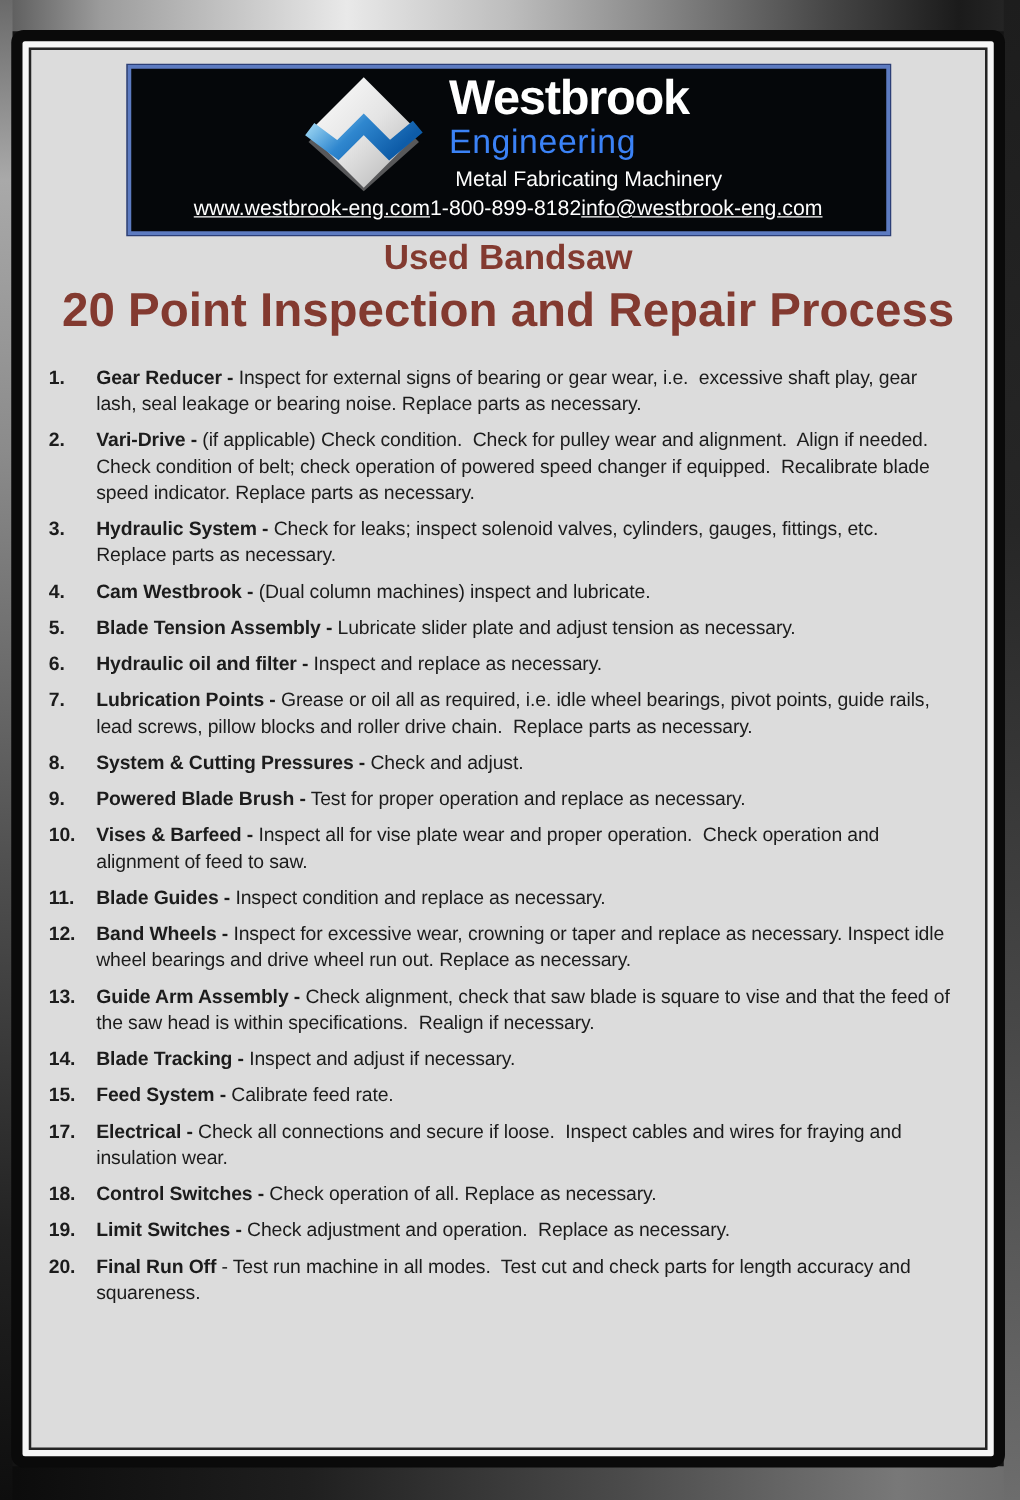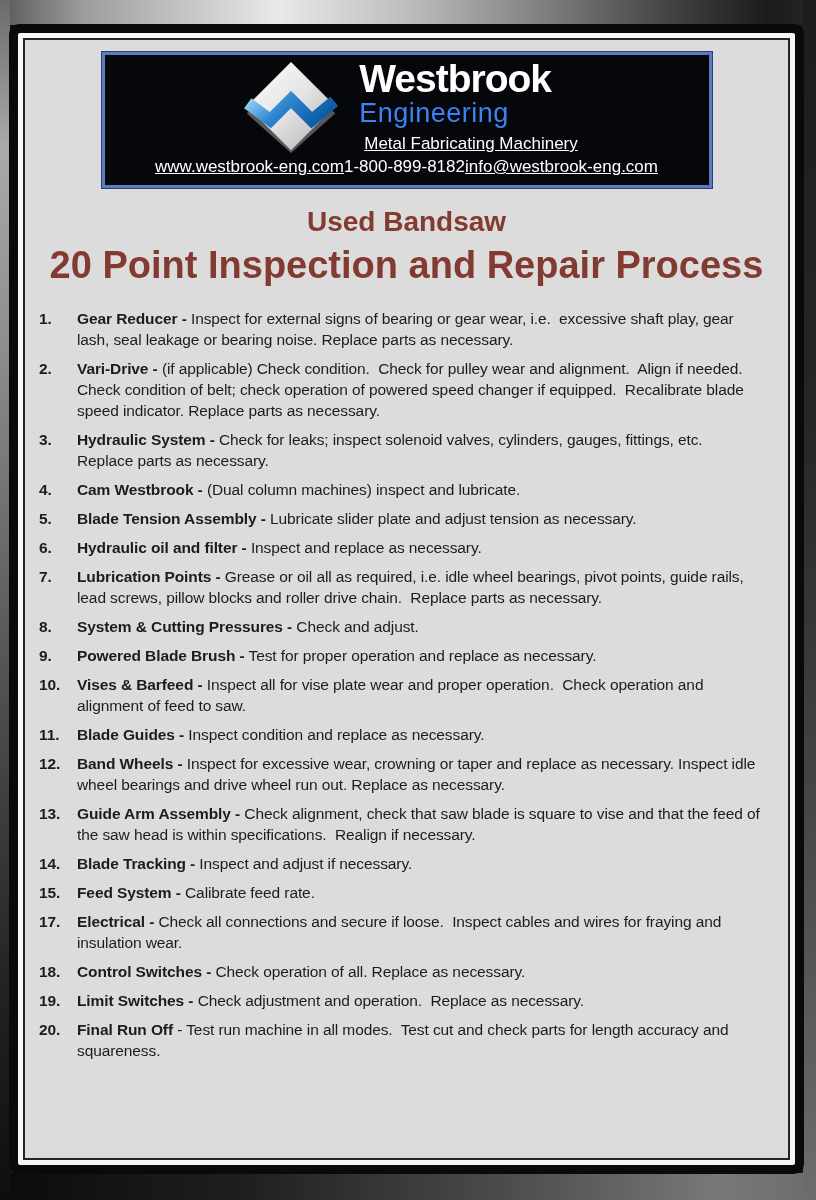--- a/index.html
+++ b/index.html
@@ -27,27 +27,27 @@
     border:2px solid #242424; background:#dcdcdc; overflow:hidden; }
 
   
   .header-box { width:604px; margin:12px auto 0; background:#05070a;
     border:3px solid #5d7bc1; box-shadow:0 0 0 1px #2c3f77; }
   .brand-row { display:flex; align-items:center; justify-content:center; gap:12px; padding:4px 0 0; }
   .logo { width:112px; height:94px; flex:0 0 auto; }
   .brand-text { color:#fff; }
   .brand-name { font-size:39px; font-weight:bold; letter-spacing:-1px; line-height:1.02; color:#fff; }
   .brand-division { font-size:27px; font-weight:400; letter-spacing:0.5px; line-height:1.05; color:#3b82f6; }
-  .brand-tagline { font-size:17px; margin-top:7px; margin-left:5px; color:#fdfdfd;text-decoration:underline; }
+  .brand-tagline { font-size:17px; margin-top:7px; margin-left:5px; color:#fdfdfd; }
   .contact-row { display:flex; justify-content:center; align-items:baseline; 
     color:#fff; font-size:17px; padding:3px 0 8px; }
   .link { text-decoration:underline; cursor:pointer; }
 
   
-  .title { text-align:center; color:#833a30; font-weight:bold; margin-top:16px; }
+  .title { text-align:center; color:#833a30; font-weight:bold; }
   .title-line1 { font-size:28px; line-height:1.3; }
   .title-line2 { font-size:38px; line-height:1.3; }
 
   
   .items { list-style:none; margin:18px 26px 0 14px; padding:0;
     font-size:15.5px; color:#1c1c1c; letter-spacing:-0.1px; }
   .item { display:flex; margin-bottom:8px; line-height:21px; }
   .num { flex:0 0 38px; font-weight:bold; }
   .body { flex:1; white-space:pre-wrap; }
   .name { font-weight:bold; }

